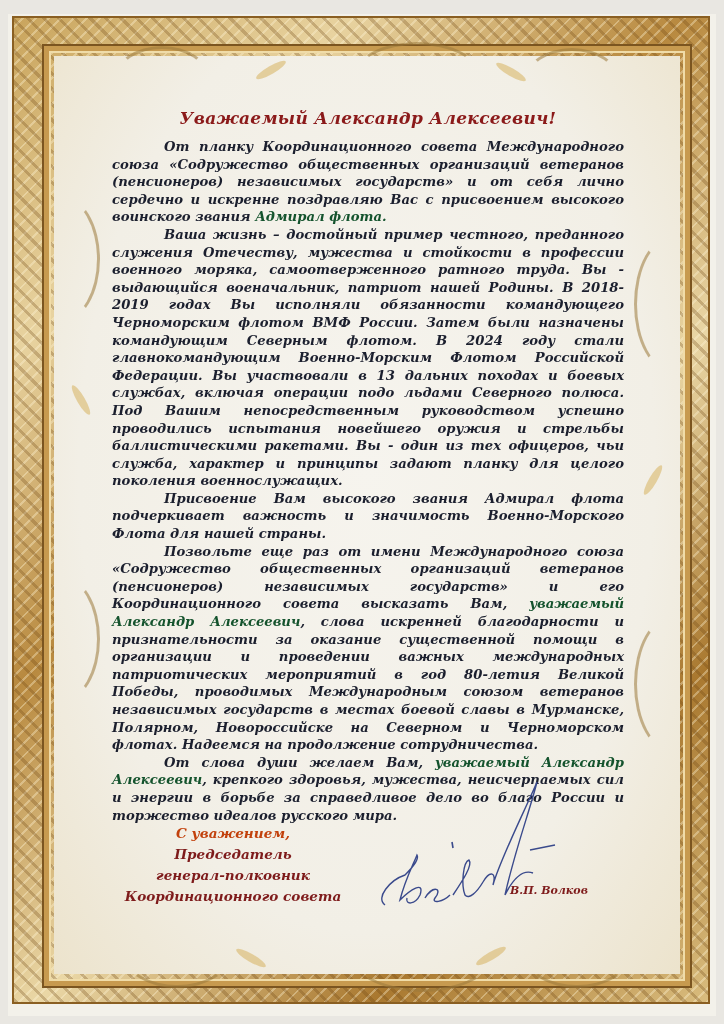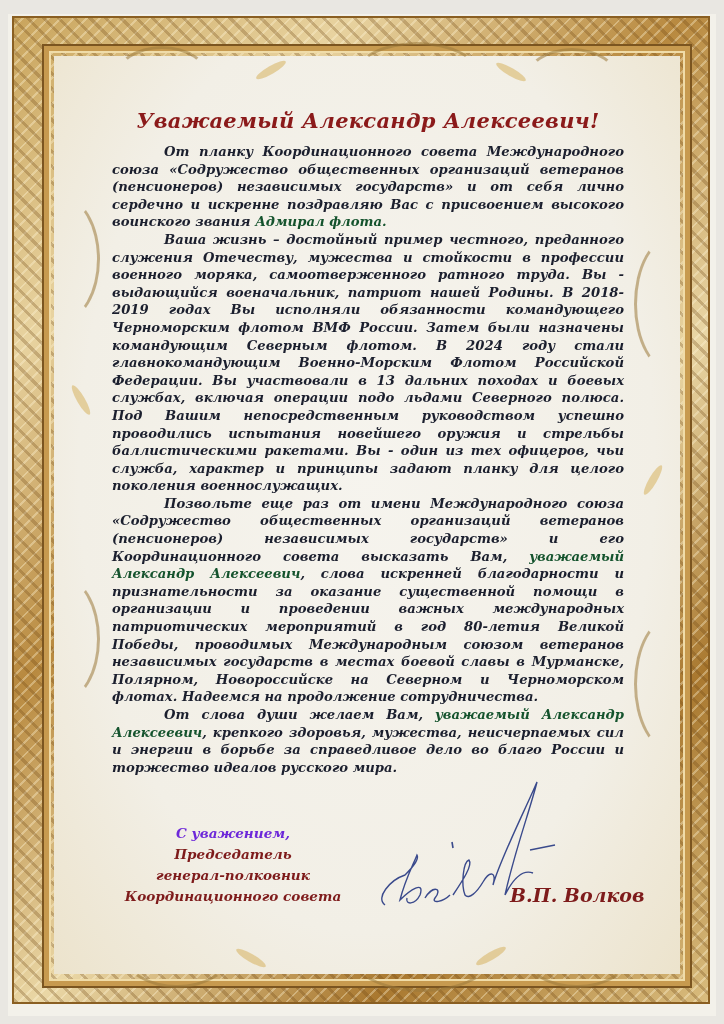--- a/index.html
+++ b/index.html
@@ -13,27 +13,27 @@
      background:
        repeating-linear-gradient(45deg,rgba(110,70,20,.28) 0 3px,transparent 3px 11px),
        repeating-linear-gradient(-45deg,rgba(255,245,215,.35) 0 2px,transparent 2px 9px);}
   .frame-inner-border{position:absolute;left:44px;top:46px;width:636px;height:930px;
      border:5px solid #c79a4f;box-shadow:0 0 0 2px #7b5520, inset 0 0 0 2px #f0dca8;}
   .paper{position:absolute;left:54px;top:56px;width:626px;height:918px;
      background:radial-gradient(ellipse at 50% 45%,#f6f4ee 0%,#f2efe6 65%,#ece3cc 100%);}
   .swirl{position:absolute;border:3px solid #9c7a3c;border-radius:50%;opacity:.55;}
   .leaf{position:absolute;width:34px;height:8px;border-radius:50%;background:#d9b86a;opacity:.6;}
   .letter{position:absolute;left:112px;top:108px;width:512px;}
-  .heading{text-align:center;color:#8b1a1a;font-weight:bold;font-style:italic;font-size:21px;margin:0 0 10px 0;letter-spacing:.3px;}
+  .heading{text-align:center;color:#8b1a1a;font-weight:bold;font-style:italic;font-size:17px;margin:0 0 10px 0;letter-spacing:.3px;}
   .para{margin:0;font-weight:bold;font-style:italic;font-size:13.2px;line-height:17.6px;color:#1b1f2e;text-align:justify;text-indent:52px;}
   .red{color:#14532d;}
   .closing{position:absolute;left:118px;top:823px;width:230px;text-align:center;font-weight:bold;font-style:italic;font-size:13.6px;line-height:21px;}
-  .closing .c1{color:#6d28d9;}
+  .closing .c1{color:#c2410c;}
   .closing .c2{color:#7e1b1b;text-align:center;}
-  .signer{position:absolute;left:510px;top:884px;font-weight:bold;font-style:italic;font-size:19px;color:#7e1b1b;}
+  .signer{position:absolute;left:510px;top:884px;font-weight:bold;font-style:italic;font-size:11px;color:#7e1b1b;}
   .signature{position:absolute;left:365px;top:770px;width:200px;height:150px;}
 </style>
 </head>
 <body>
 
 <div class="page"></div>
 <div class="frame-outer"></div>
 <div class="frame-pattern"></div>
 <div class="frame-inner-border"></div>
 
@@ -57,20 +57,21 @@
   <div class="leaf" style="left:420px;bottom:14px;transform:rotate(-30deg);"></div>
 </div>
 
 <div class="letter">
   <h1 class="heading">Уважаемый Александр Алексеевич!</h1>
 
   <p class="para"><span>От планку Координационного совета Международного союза «Содружество общественных организаций ветеранов (пенсионеров) независимых государств» и от себя лично сердечно и искренне поздравляю Вас с присвоением высокого воинского звания </span><span class="red">Адмирал флота</span><span class="red">.</span></p>
 
   <p class="para"><span>Ваша жизнь – достойный пример честного, преданного служения Отечеству, мужества и стойкости в профессии военного моряка, самоотверженного ратного труда. Вы - выдающийся военачальник, патриот нашей Родины. В 2018-2019 годах Вы исполняли обязанности командующего Черноморским флотом ВМФ России. Затем были назначены командующим Северным флотом. В 2024 году стали главнокомандующим Военно-Морским Флотом Российской Федерации. Вы участвовали в 13 дальних походах и боевых службах, включая операции подо льдами Северного полюса. Под Вашим непосредственным руководством успешно проводились испытания новейшего оружия и стрельбы баллистическими ракетами. Вы - один из тех офицеров, чьи служба, характер и принципы задают планку для целого поколения военнослужащих.</span></p>
 
+  <p class="para"><span>Присвоение Вам высокого звания Адмирал флота подчеркивает важность и значимость Военно-Морского Флота для нашей страны.</span></p>
 
   <p class="para"><span>Позвольте еще раз от имени Международного союза «Содружество общественных организаций ветеранов (пенсионеров) независимых государств» и его Координационного совета высказать Вам, </span><span class="red">уважаемый Александр Алексеевич</span><span>, слова искренней благодарности и признательности за оказание существенной помощи в организации и проведении важных международных патриотических мероприятий в год 80-летия Великой Победы, проводимых Международным союзом ветеранов независимых государств в местах боевой славы в Мурманске, Полярном, Новороссийске на Северном и Черноморском флотах. Надеемся на продолжение сотрудничества.</span></p>
 
   <p class="para"><span>От слова души желаем Вам, </span><span class="red">уважаемый Александр Алексеевич</span><span>, крепкого здоровья, мужества, неисчерпаемых сил и энергии в борьбе за справедливое дело во благо России и торжество идеалов русского мира.</span></p>
 </div>
 
 <div class="closing">
   <div class="c1">С уважением,</div>
   <div class="c2">Председатель</div>
   <div class="c2">генерал-полковник</div>

